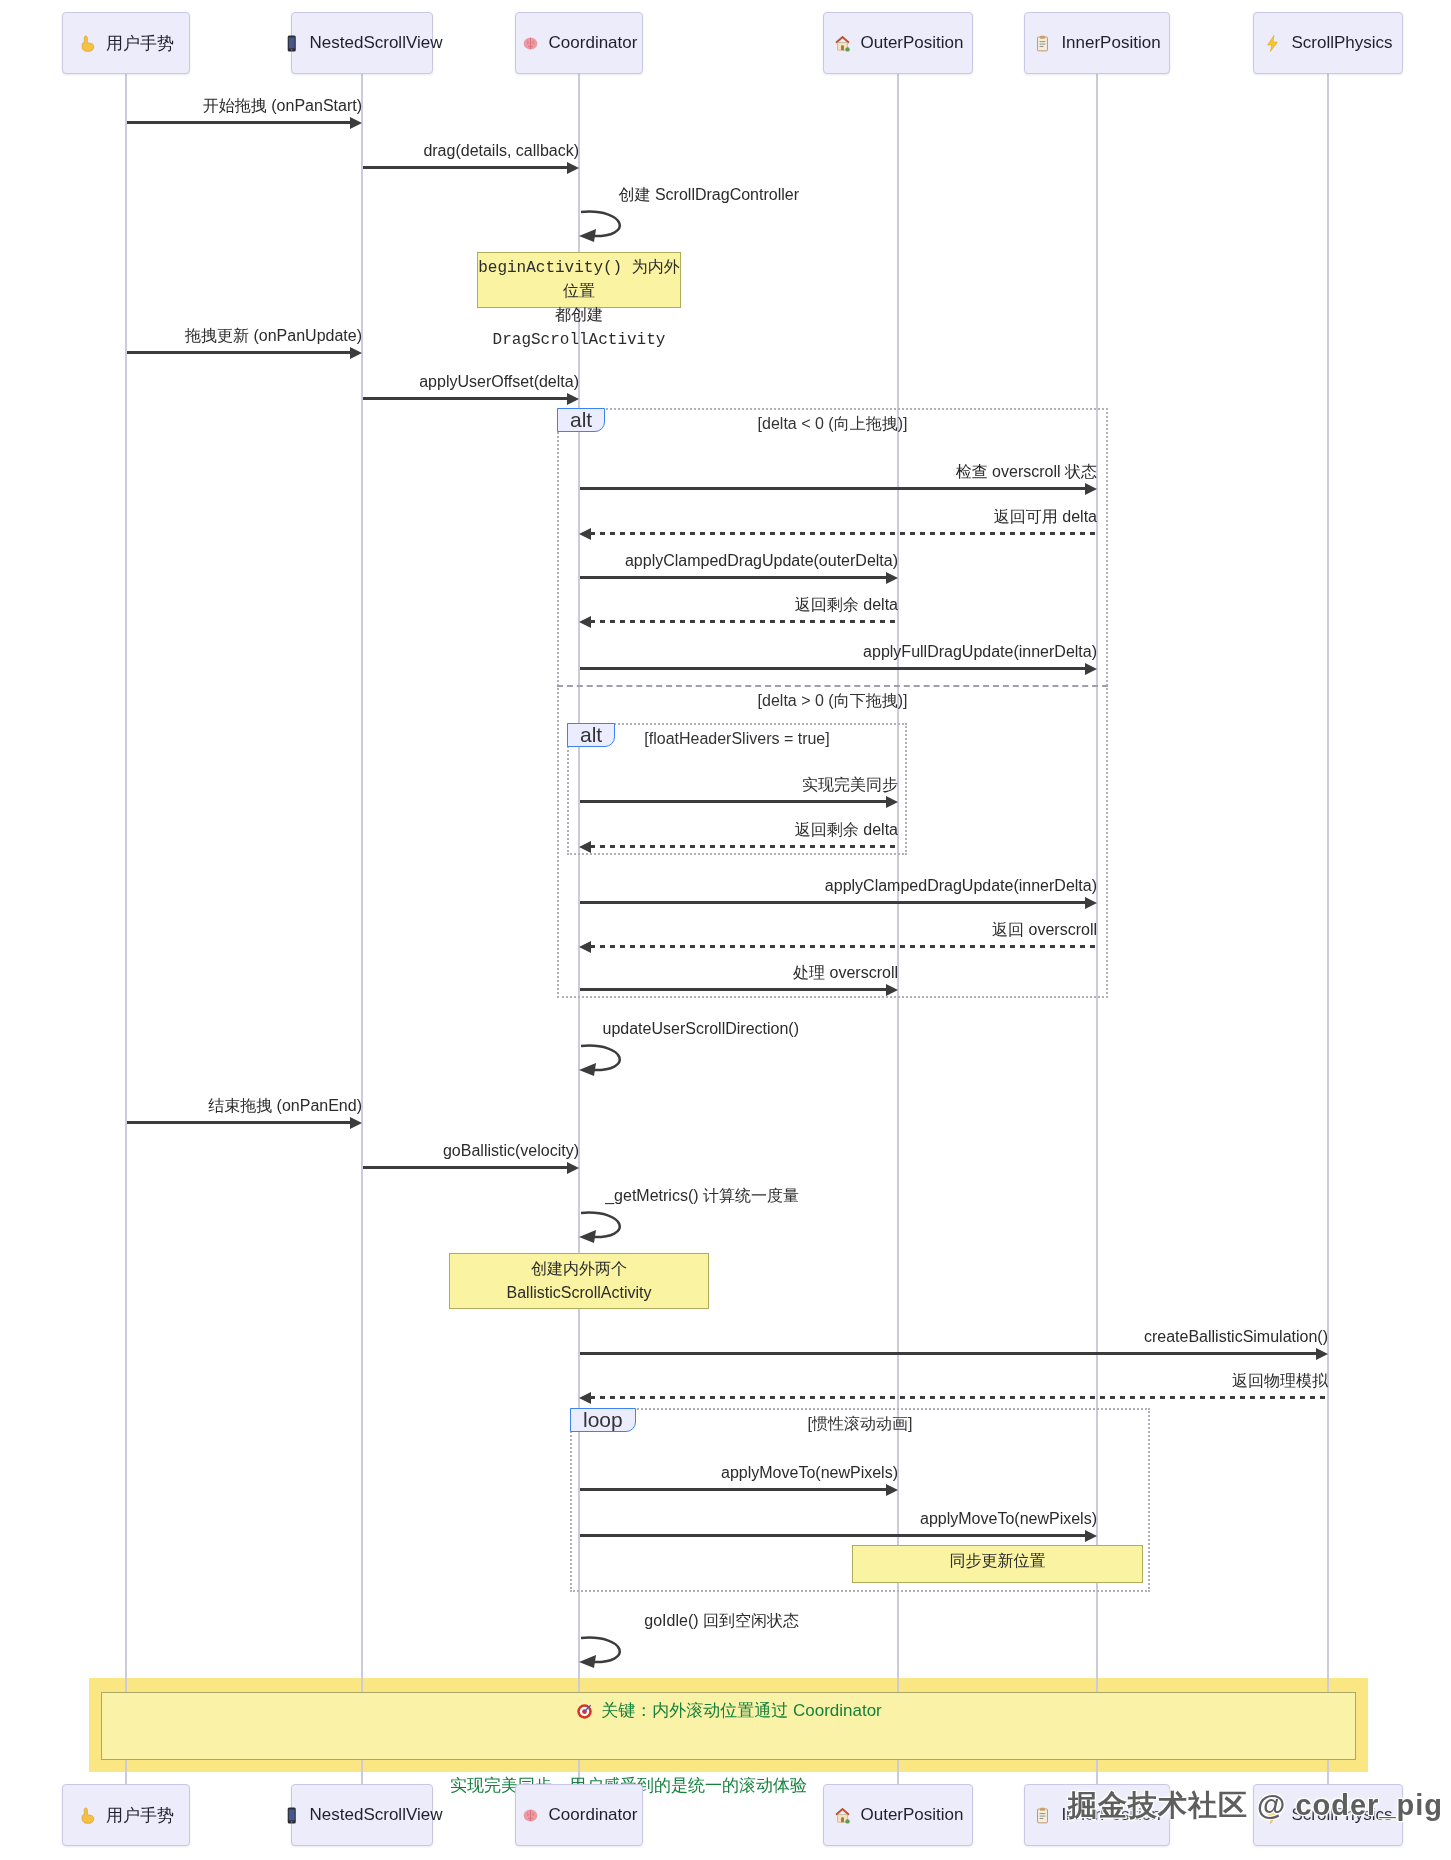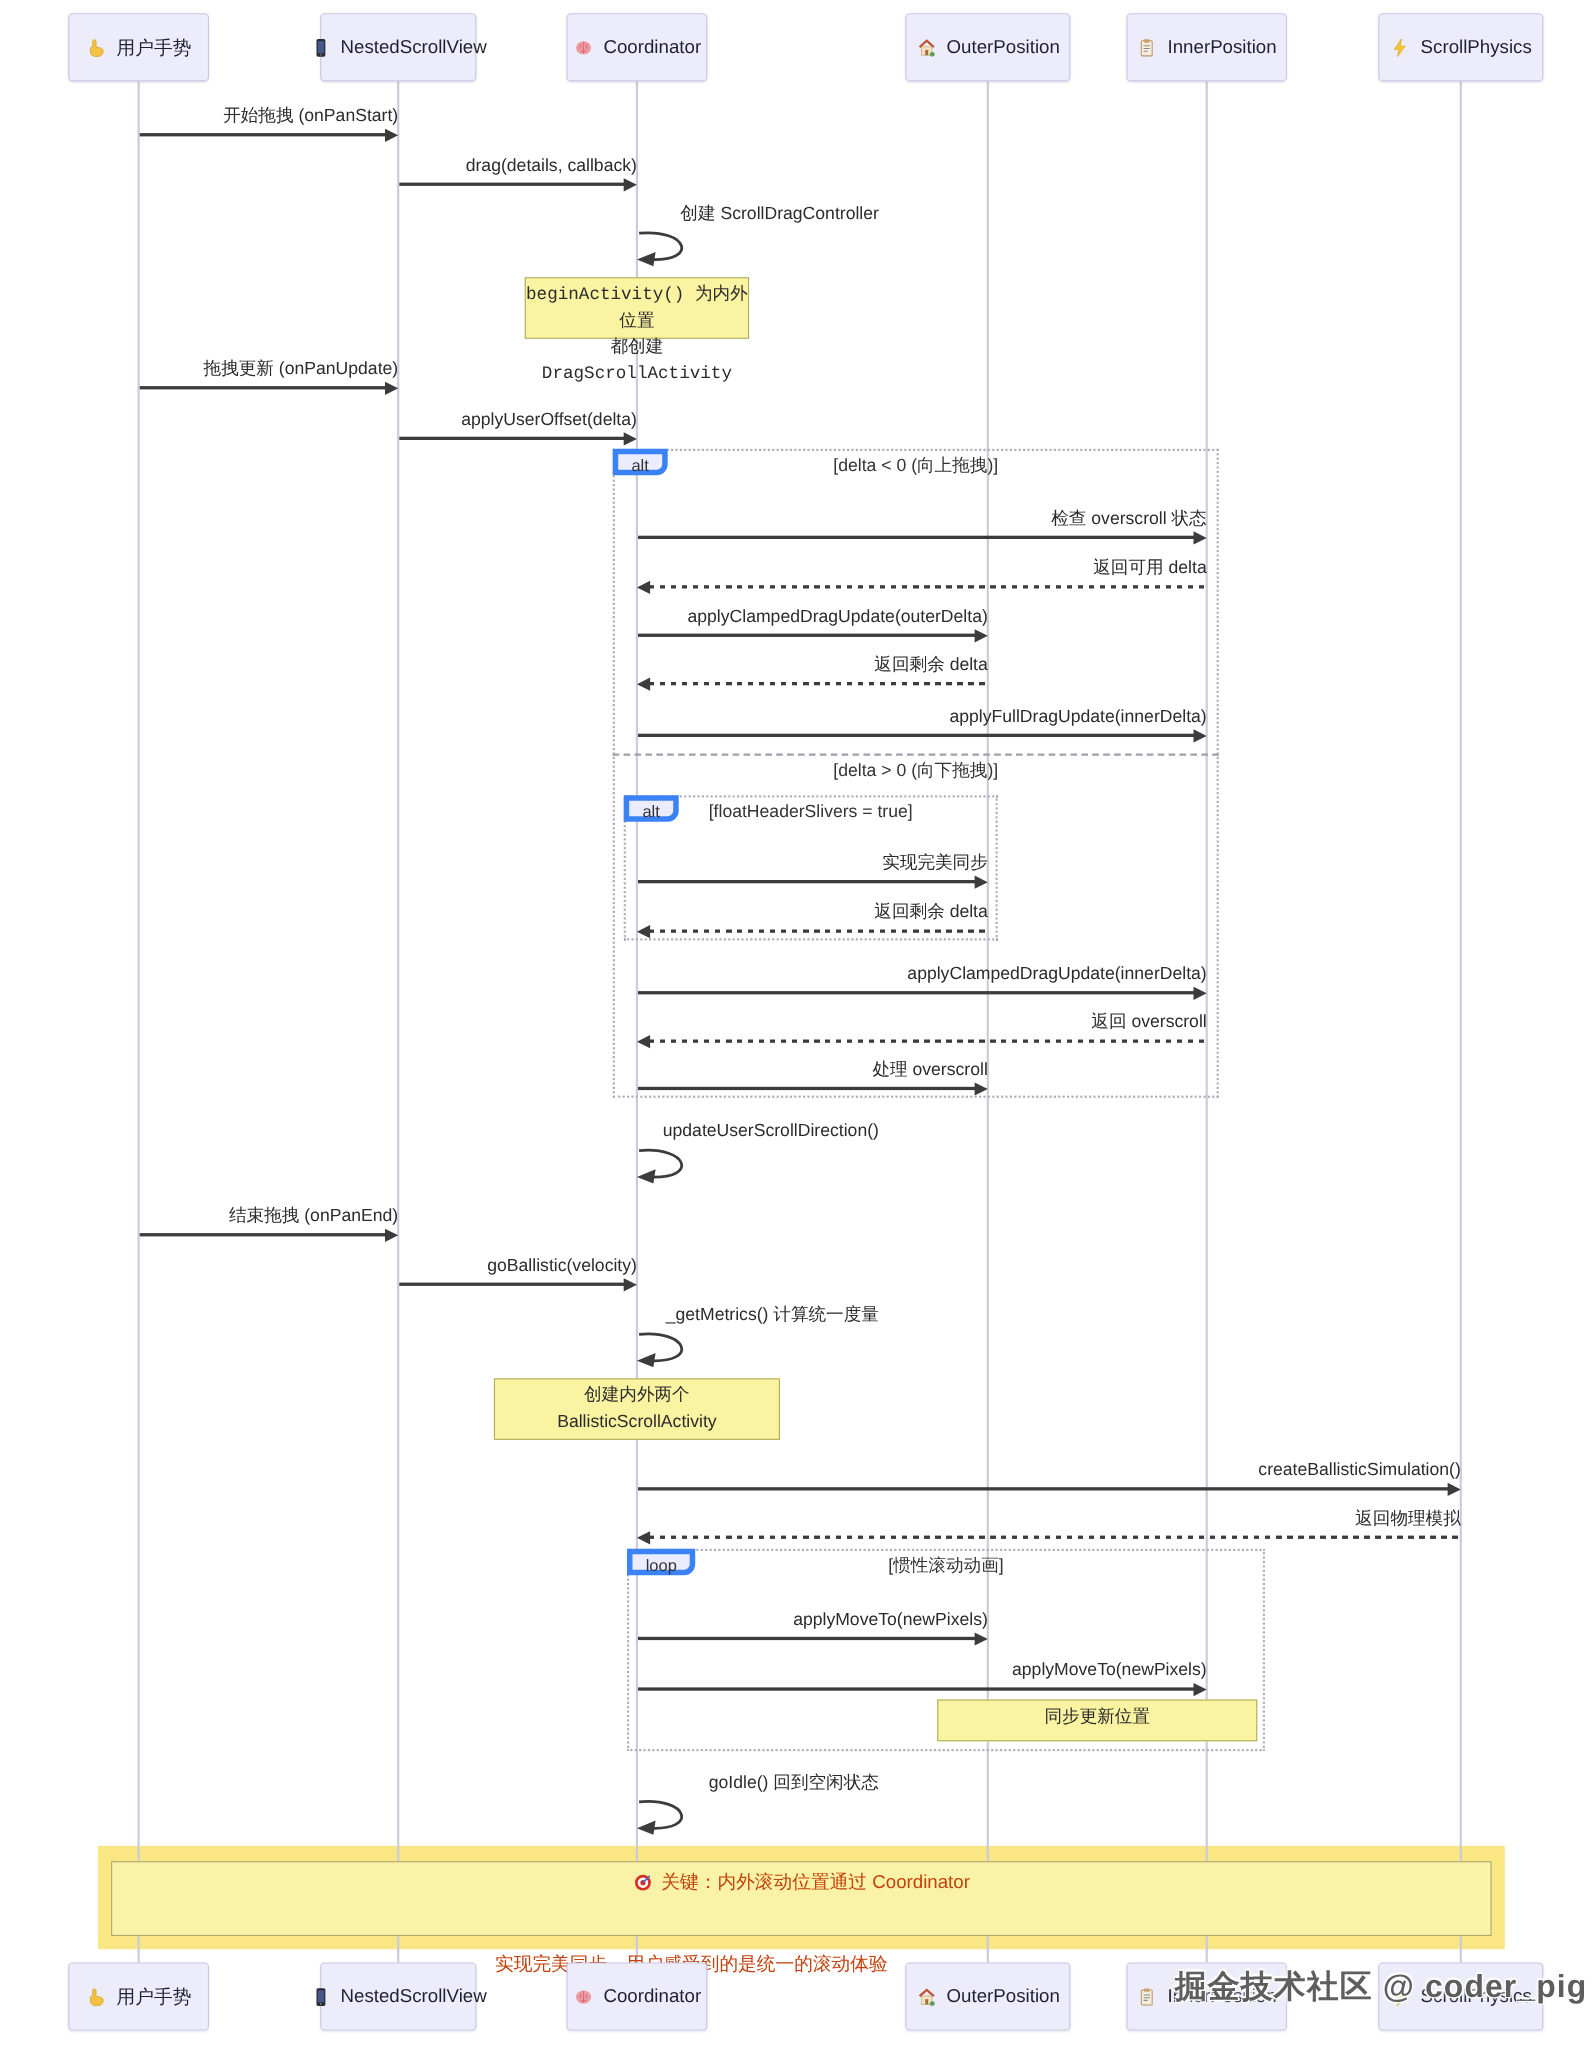--- a/index.html
+++ b/index.html
@@ -20,30 +20,30 @@
   .mlabel{position:absolute;height:20px;font-size:16px;text-align:right;color:var(--txt);
           white-space:nowrap;line-height:20px;}
   .mline{position:absolute;height:3px;background:var(--line);}
   .mdash{position:absolute;height:3px;background:repeating-linear-gradient(90deg,var(--line) 0 5px,transparent 5px 10px);}
   .arr-r{position:absolute;width:0;height:0;border-top:6px solid transparent;border-bottom:6px solid transparent;
          border-left:12px solid var(--line);}
   .arr-l{position:absolute;width:0;height:0;border-top:6px solid transparent;border-bottom:6px solid transparent;
          border-right:12px solid var(--line);}
   .selfarc{position:absolute;width:80px;height:40px;}
   .frame{position:absolute;border:2px dotted var(--frame-border);}
-  .ftab{position:absolute;background:var(--tab-fill);border:5px solid #3b82f6;border-radius:0 0 10px 0;
-        font-size:15px;line-height:22px;height:24px;padding:0 12px;color:#333;}
+  .ftab{position:absolute;background:var(--tab-fill);border:1px solid #3b82f6;border-radius:0 0 10px 0;
+        font-size:21px;line-height:22px;height:24px;padding:0 12px;color:#333;}
   .fcond{position:absolute;font-size:16px;text-align:center;color:#333;height:20px;line-height:20px;white-space:nowrap;}
   .fdivider{position:absolute;height:0;border-top:2px dashed #9f9fae;}
   .note{position:absolute;background:var(--note-fill);border:1px solid var(--note-border);
         text-align:center;font-size:16px;color:#2b2b2b;}
   .note .nline{line-height:24px;}
   .keyrect{position:absolute;background:var(--key-outer);opacity:0.92;}
   .keynote{position:absolute;background:var(--key-inner);border:1px solid #a8a868;}
-  .kline{position:absolute;font-size:17px;color:#c2410c;text-align:center;height:26px;line-height:26px;
+  .kline{position:absolute;font-size:17px;color:#15803d;text-align:center;height:26px;line-height:26px;
          display:flex;align-items:center;justify-content:center;gap:7px;white-space:nowrap;}
   .kline svg{width:19px;height:19px;}
   .watermark{position:absolute;top:1786px;right:8px;font-size:29px;font-weight:bold;color:rgba(72,72,72,0.88);
              letter-spacing:1px;white-space:nowrap;z-index:60;
              text-shadow:-1px -1px 0 #fff,1px -1px 0 #fff,-1px 1px 0 #fff,1px 1px 0 #fff,0 0 6px #fff;}
 </style>
 </head>
 <body>
 
 <div id="stage">

